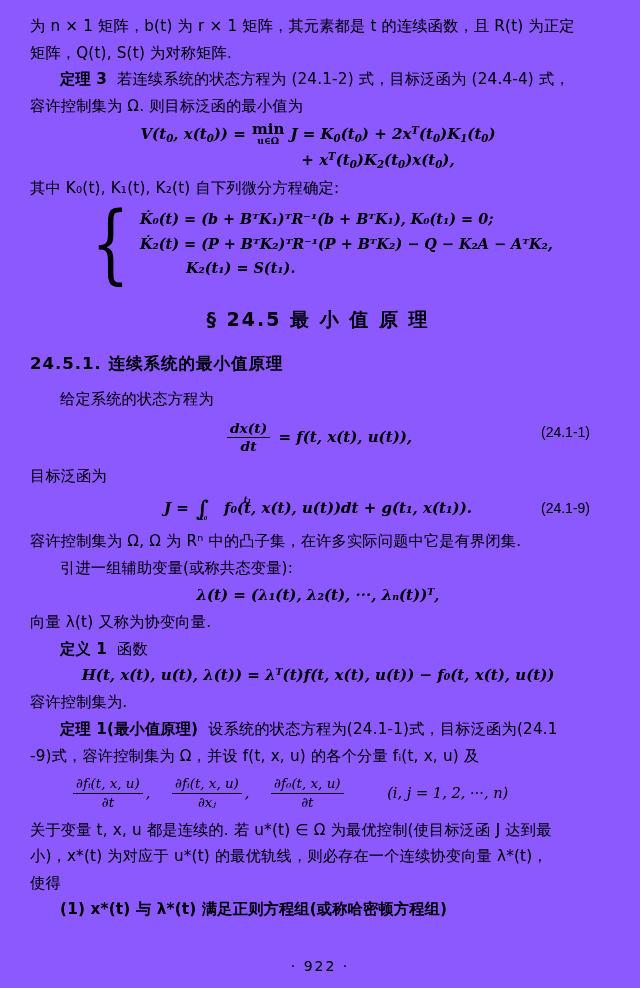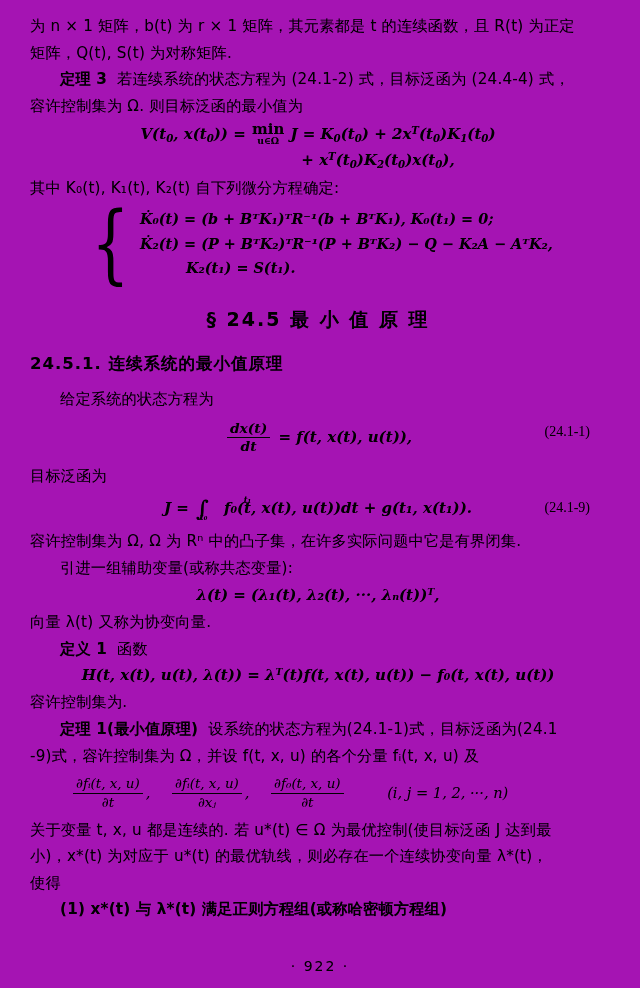--- a/index.html
+++ b/index.html
@@ -13,21 +13,21 @@
     font-family: "DejaVu Sans", sans-serif;
     color: #000;
     overflow: hidden;
   }
   .page {
     position: relative;
     width: 640px;
     height: 988px;
     box-sizing: border-box;
     padding: 14px 34px 10px 30px;
-    background: #a21caf;
+    background: #8b5cf6;
     filter: contrast(1.08);
   }
   .para {
     font-size: 15.2px;
     line-height: 1.62;
     letter-spacing: 0.2px;
     margin: 0 0 2px 0;
     text-align: justify;
   }
   .indent {
@@ -117,21 +117,21 @@
     text-align: center;
     font-family: "DejaVu Serif", serif;
     font-style: italic;
     font-weight: bold;
     font-size: 15px;
   }
   .eqrow .eqnum {
     position: absolute;
     right: 0;
     top: 4px;
-    font-family: Liberation Serif, serif;
+    font-family: Liberation Sans, sans-serif;
     font-style: normal;
     font-weight: normal;
     font-size: 14px;
     text-align: right;
   }
   .frac {
     display: inline-block;
     vertical-align: middle;
     text-align: center;
     font-size: 0.92em;

